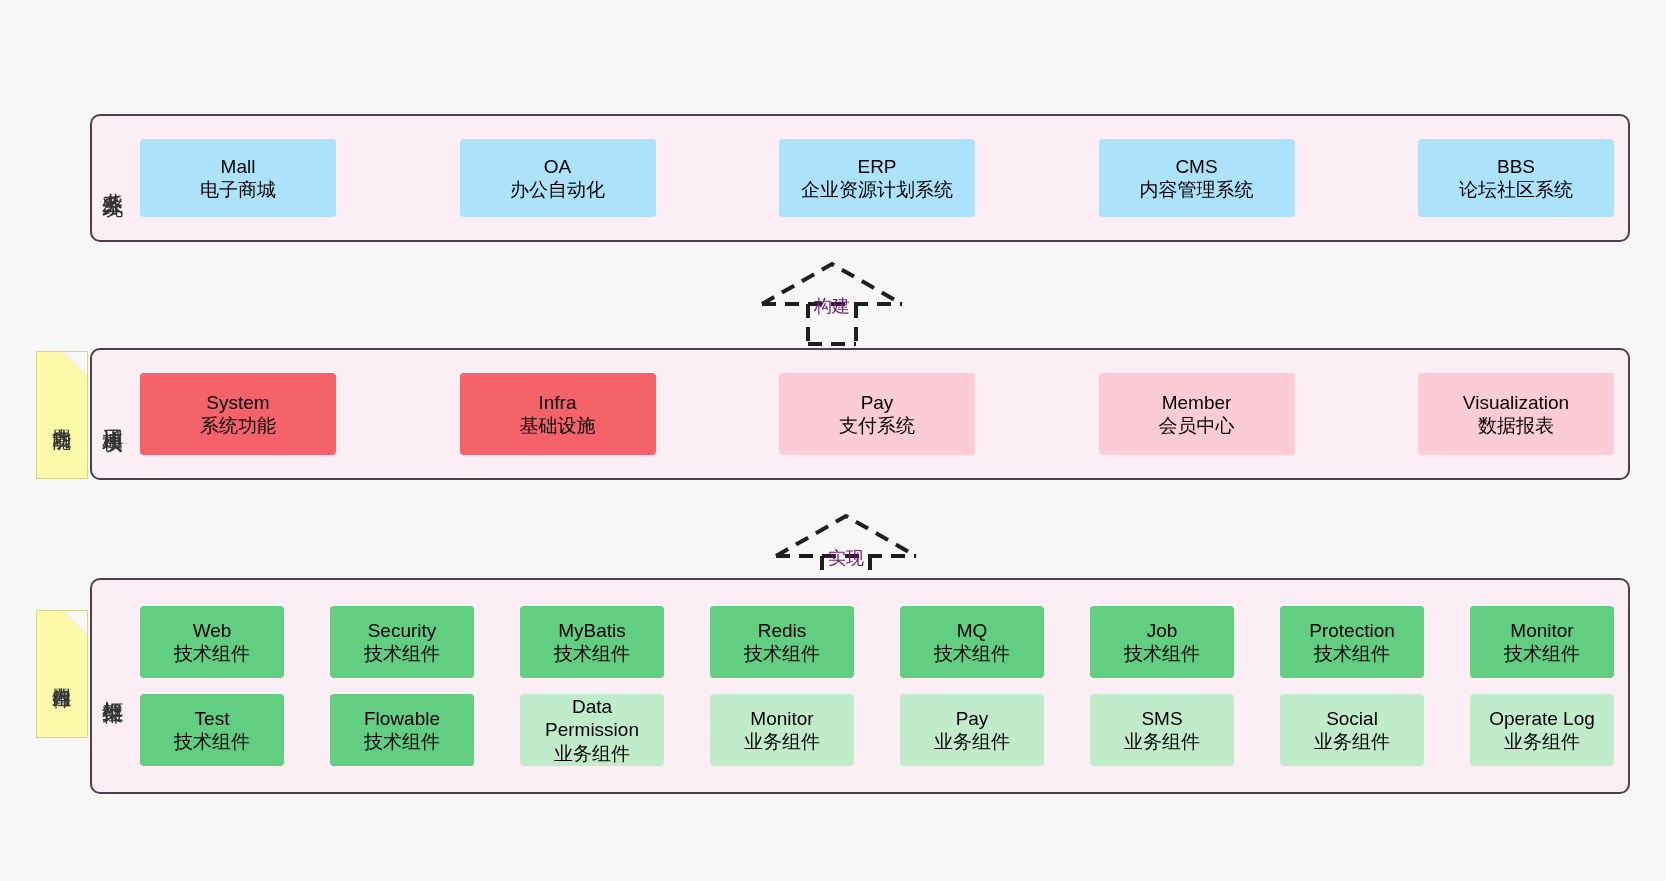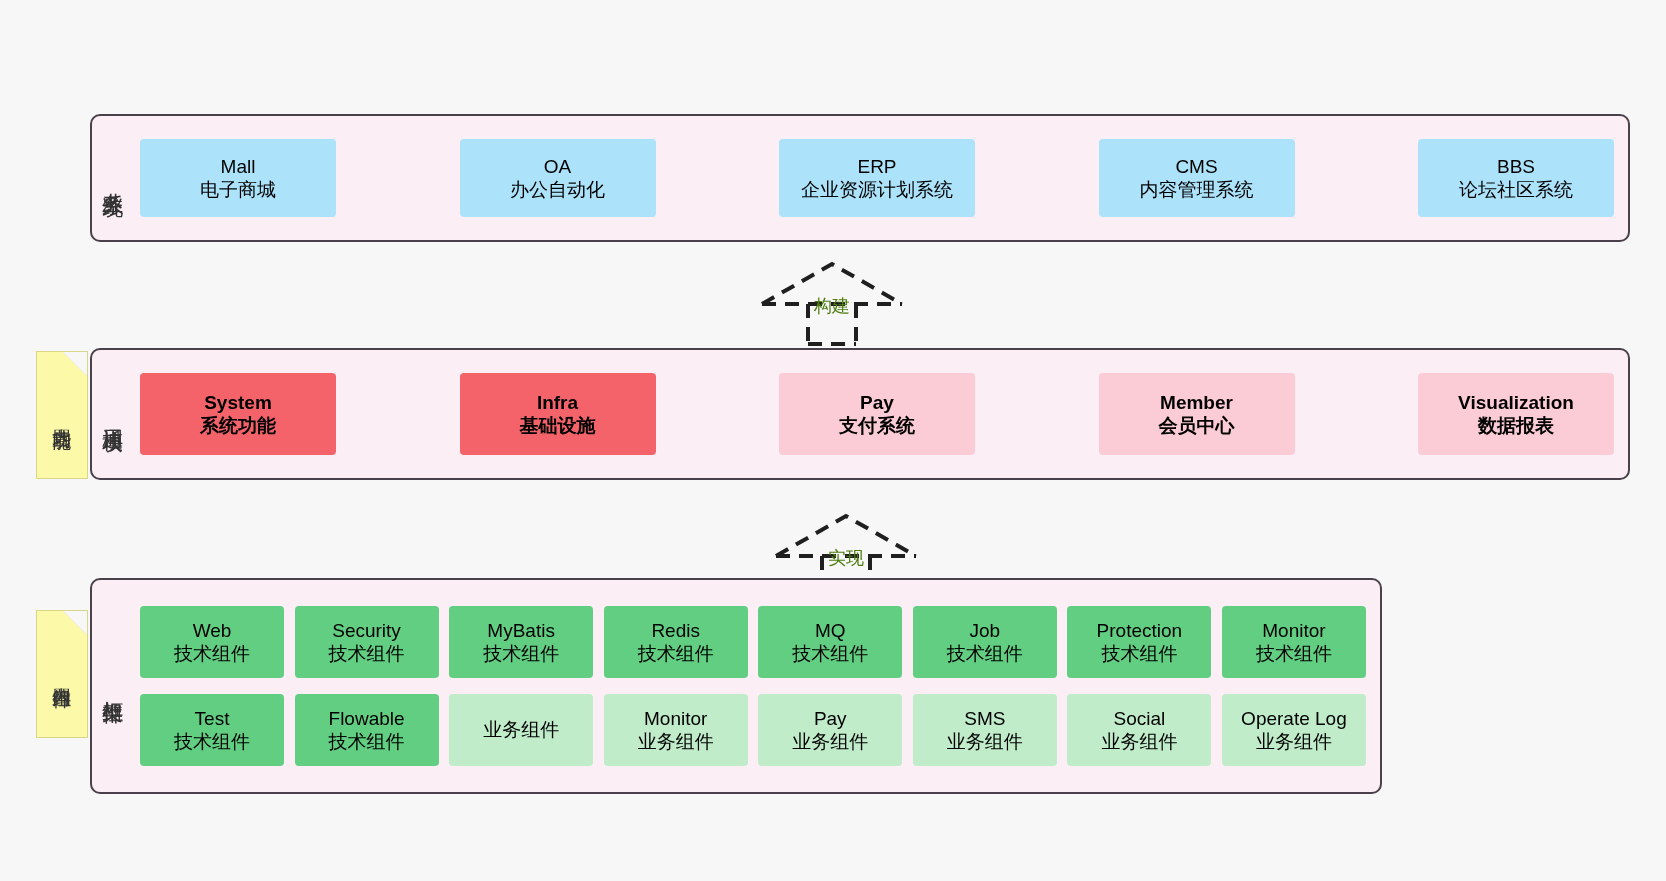--- a/index.html
+++ b/index.html
@@ -82,21 +82,21 @@
     line-height: 1.22;
   }
   .node .t2 {
     font-size: 19px;
     line-height: 1.22;
   }
 
   
   .layer-business .node { background: #ace3fb; height: 78px; width: 196px; }
   
-  .layer-common .node { height: 82px; width: 196px; font-weight: bold; }
+  .layer-common .node { height: 82px; width: 196px; }
   .node.red { background: #f4636a; }
   .node.pink { background: #fcccd6; }
   
   .layer-framework .node { height: 72px; width: 144px; }
   .node.green { background: #62ce81; }
   .node.lgreen { background: #c0ecca; }
 
   
   .sticky {
     position: absolute;
@@ -132,21 +132,21 @@
     border-bottom: 24px solid transparent;
   }
 
   
   .arrow {
     position: absolute;
   }
   .arrow-label {
     position: absolute;
     font-size: 18px;
-    color: #4d7c0f;
+    color: #701a75;
     white-space: nowrap;
     background: transparent;
   }
 </style>
 </head>
 <body>
 
 <div id="canvas">
 
   <div class="layer layer-business" style="left:90px; top:114px; width:1540px; height:128px;">
@@ -232,21 +232,21 @@
     </svg>
     <span class="arrow-label" style="left:62px; top:36px;">实现</span>
   </div>
 
   <div class="sticky" style="left:36px; top:610px; width:52px; height:128px;">
     <span>内置组件</span>
     <span class="fold"></span>
     <span class="fold-cover"></span>
   </div>
 
-  <div class="layer layer-framework" style="left:90px; top:578px; width:1292px; height:216px;justify-content:flex-end;">
+  <div class="layer layer-framework" style="left:90px; top:578px; width:1540px; height:216px;justify-content:flex-end;">
     <div class="layer-label">框架组件</div>
     <div class="layer-body">
 
       <div class="row">
         <div class="node green">
           <span class="t1">Web</span>
           <span class="t2">技术组件</span>
         </div>
         <div class="node green">
           <span class="t1">Security</span>
@@ -281,20 +281,21 @@
       <div class="row">
         <div class="node green">
           <span class="t1">Test</span>
           <span class="t2">技术组件</span>
         </div>
         <div class="node green">
           <span class="t1">Flowable</span>
           <span class="t2">技术组件</span>
         </div>
         <div class="node lgreen">
+          <span class="t1">Data Permission</span>
           <span class="t2">业务组件</span>
         </div>
         <div class="node lgreen">
           <span class="t1">Monitor</span>
           <span class="t2">业务组件</span>
         </div>
         <div class="node lgreen">
           <span class="t1">Pay</span>
           <span class="t2">业务组件</span>
         </div>

